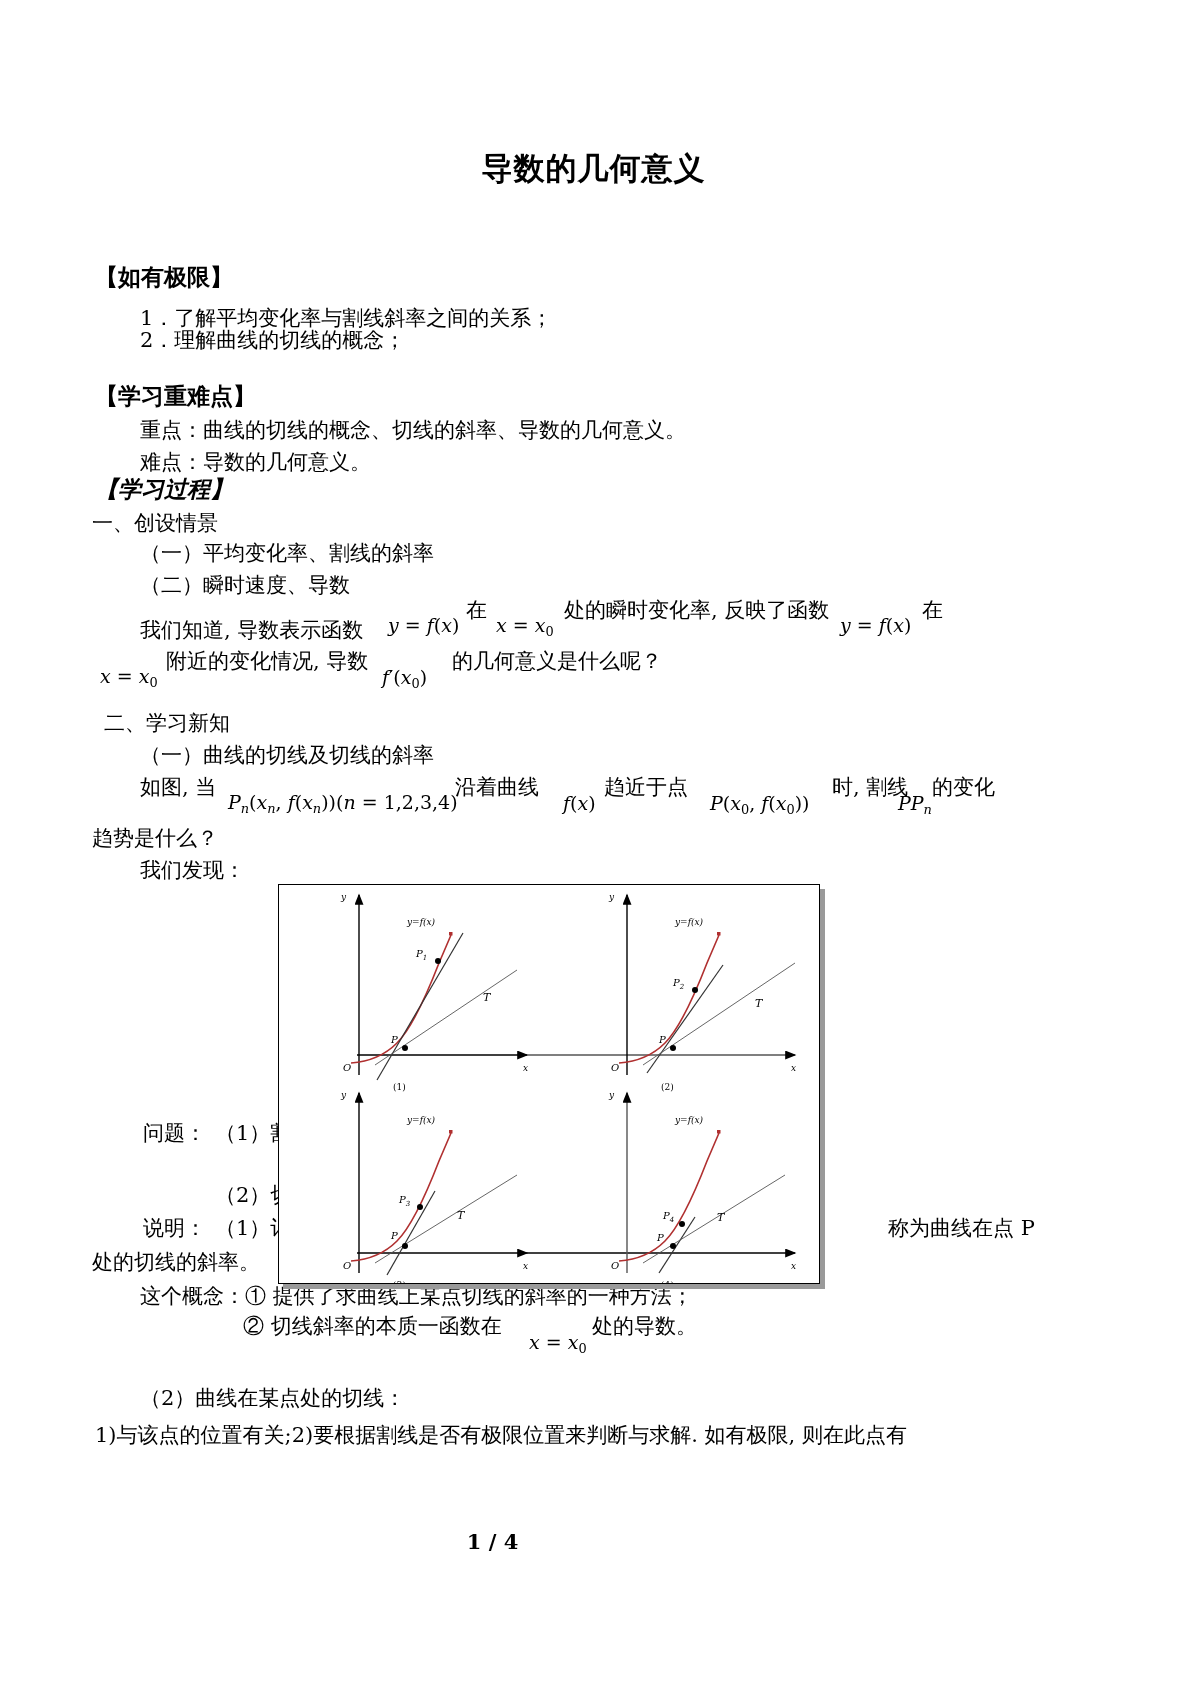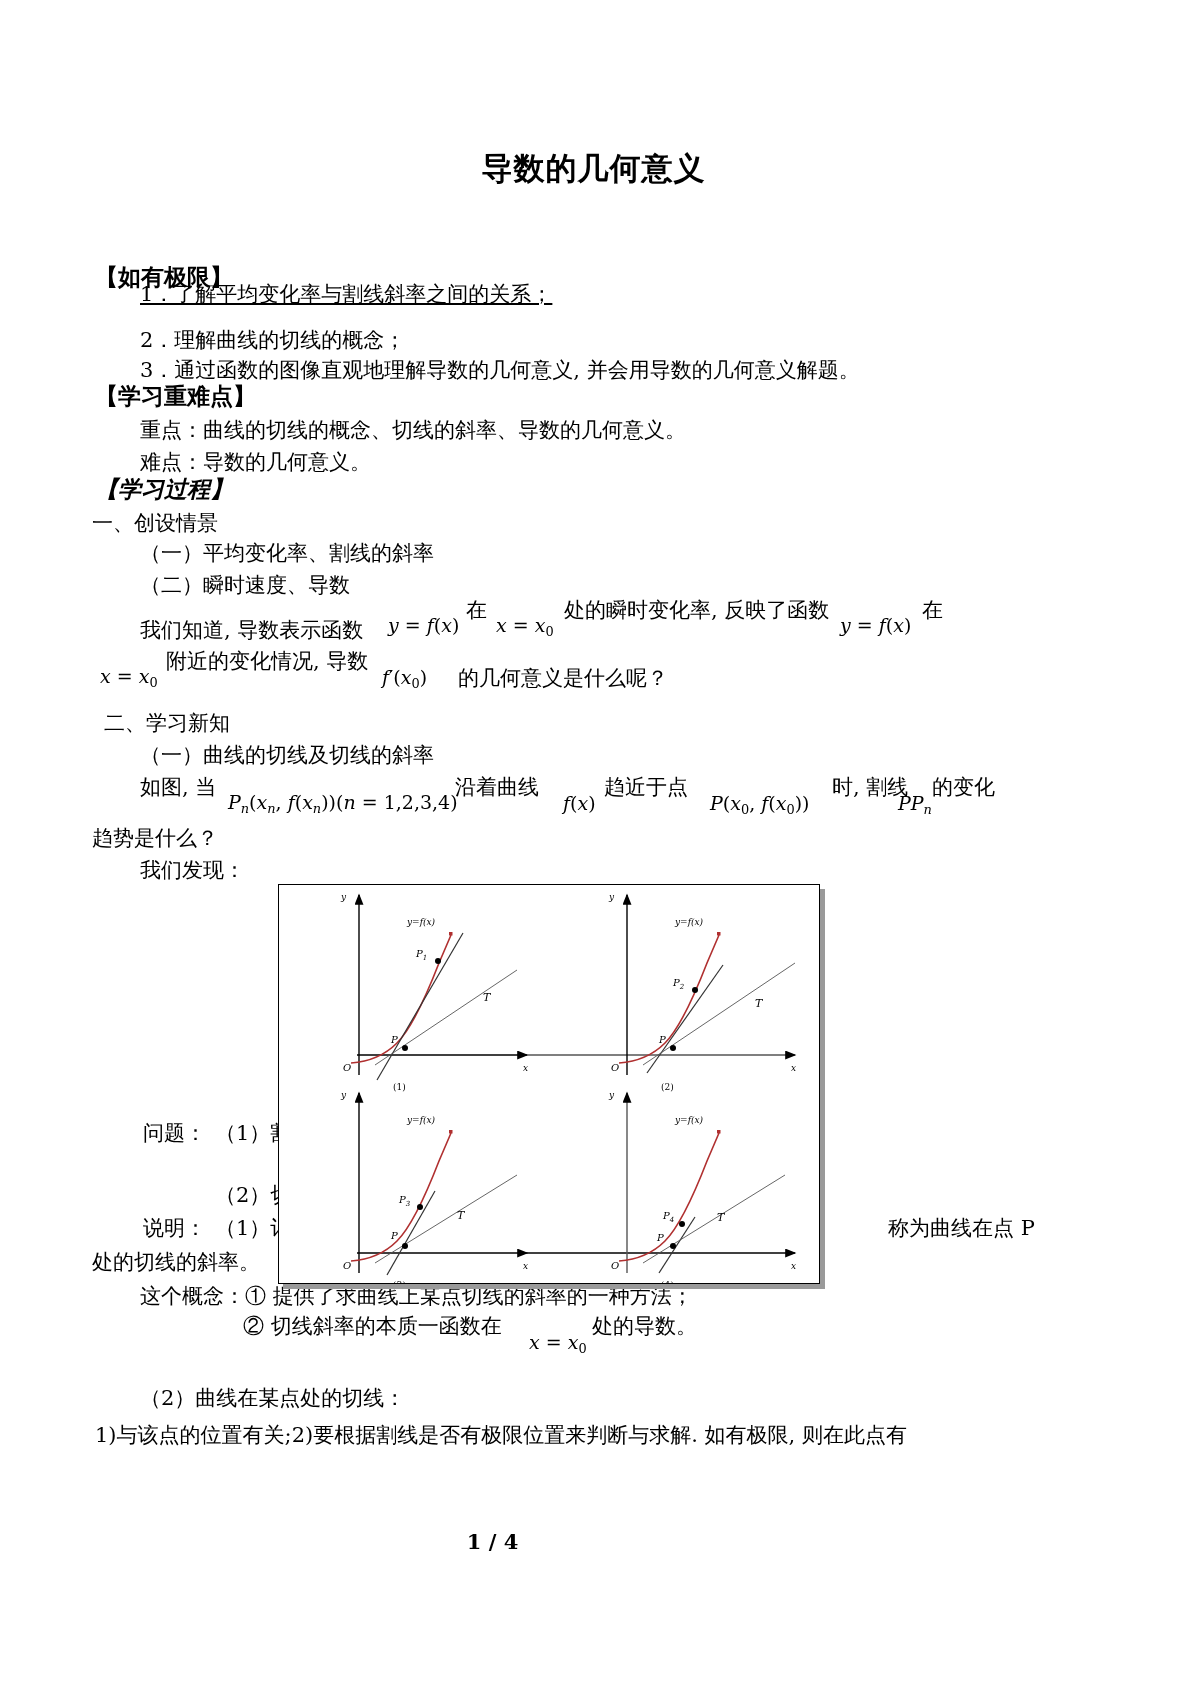--- a/index.html
+++ b/index.html
@@ -94,23 +94,22 @@
   }
 </style>
 </head>
 <body>
 
 <div class="page">
 
   <div class="doc-title">导数的几何意义</div>
 
   <div class="tx hd" style="left:95px; top:266px;">【如有极限】</div>
-  <div class="tx" style="left:140px; top:284px;text-decoration:underline;">1．了解平均变化率与割线斜率之间的关系；</div>
+  <div class="tx" style="left:140px; top:308px;">1．了解平均变化率与割线斜率之间的关系；</div>
   <div class="tx" style="left:140px; top:330px;">2．理解曲线的切线的概念；</div>
-  <div class="tx" style="left:140px; top:360px;">3．通过函数的图像直观地理解导数的几何意义, 并会用导数的几何意义解题。</div>
 
   <div class="tx hd" style="left:95px; top:385px;">【学习重难点】</div>
   <div class="tx" style="left:140px; top:420px;">重点：曲线的切线的概念、切线的斜率、导数的几何意义。</div>
   <div class="tx" style="left:140px; top:452px;">难点：导数的几何意义。</div>
 
   <div class="tx hd" style="left:95px; top:478px;font-style:italic;">【学习过程】</div>
   <div class="tx" style="left:92px; top:513px;">一、创设情景</div>
   <div class="tx" style="left:140px; top:543px;">（一）平均变化率、割线的斜率</div>
   <div class="tx" style="left:140px; top:575px;">（二）瞬时速度、导数</div>
 
@@ -128,21 +127,21 @@
   </div>
   <div class="tx" style="left:922px; top:600px;">在</div>
 
   <div class="math math-low" style="left:100px; top:665px;">
     <span>x</span> <span class="rm">=</span> <span>x</span><sub class="rm">0</sub>
   </div>
   <div class="tx" style="left:166px; top:651px;">附近的变化情况, 导数</div>
   <div class="math math-low" style="left:382px; top:666px;">
     <span>f</span><span class="rm">′(</span><span>x</span><sub class="rm">0</sub><span class="rm">)</span>
   </div>
-  <div class="tx" style="left:452px; top:668px;margin-left:6px;">的几何意义是什么呢？</div>
+  <div class="tx" style="left:452px; top:651px;">的几何意义是什么呢？</div>
 
   <div class="tx" style="left:104px; top:713px;">二、学习新知</div>
   <div class="tx" style="left:140px; top:745px;">（一）曲线的切线及切线的斜率</div>
 
   <div class="tx" style="left:140px; top:777px;">如图, 当</div>
   <div class="math math-low" style="left:228px; top:791px;">
     <span>P</span><sub>n</sub><span class="rm">(</span><span>x</span><sub>n</sub><span class="rm">,</span> <span>f</span><span class="rm">(</span><span>x</span><sub>n</sub><span class="rm">))(</span><span>n</span> <span class="rm">= 1,2,3,4)</span>
   </div>
   <div class="tx" style="left:455px; top:777px;">沿着曲线</div>
   <div class="math math-low" style="left:563px; top:792px;">

